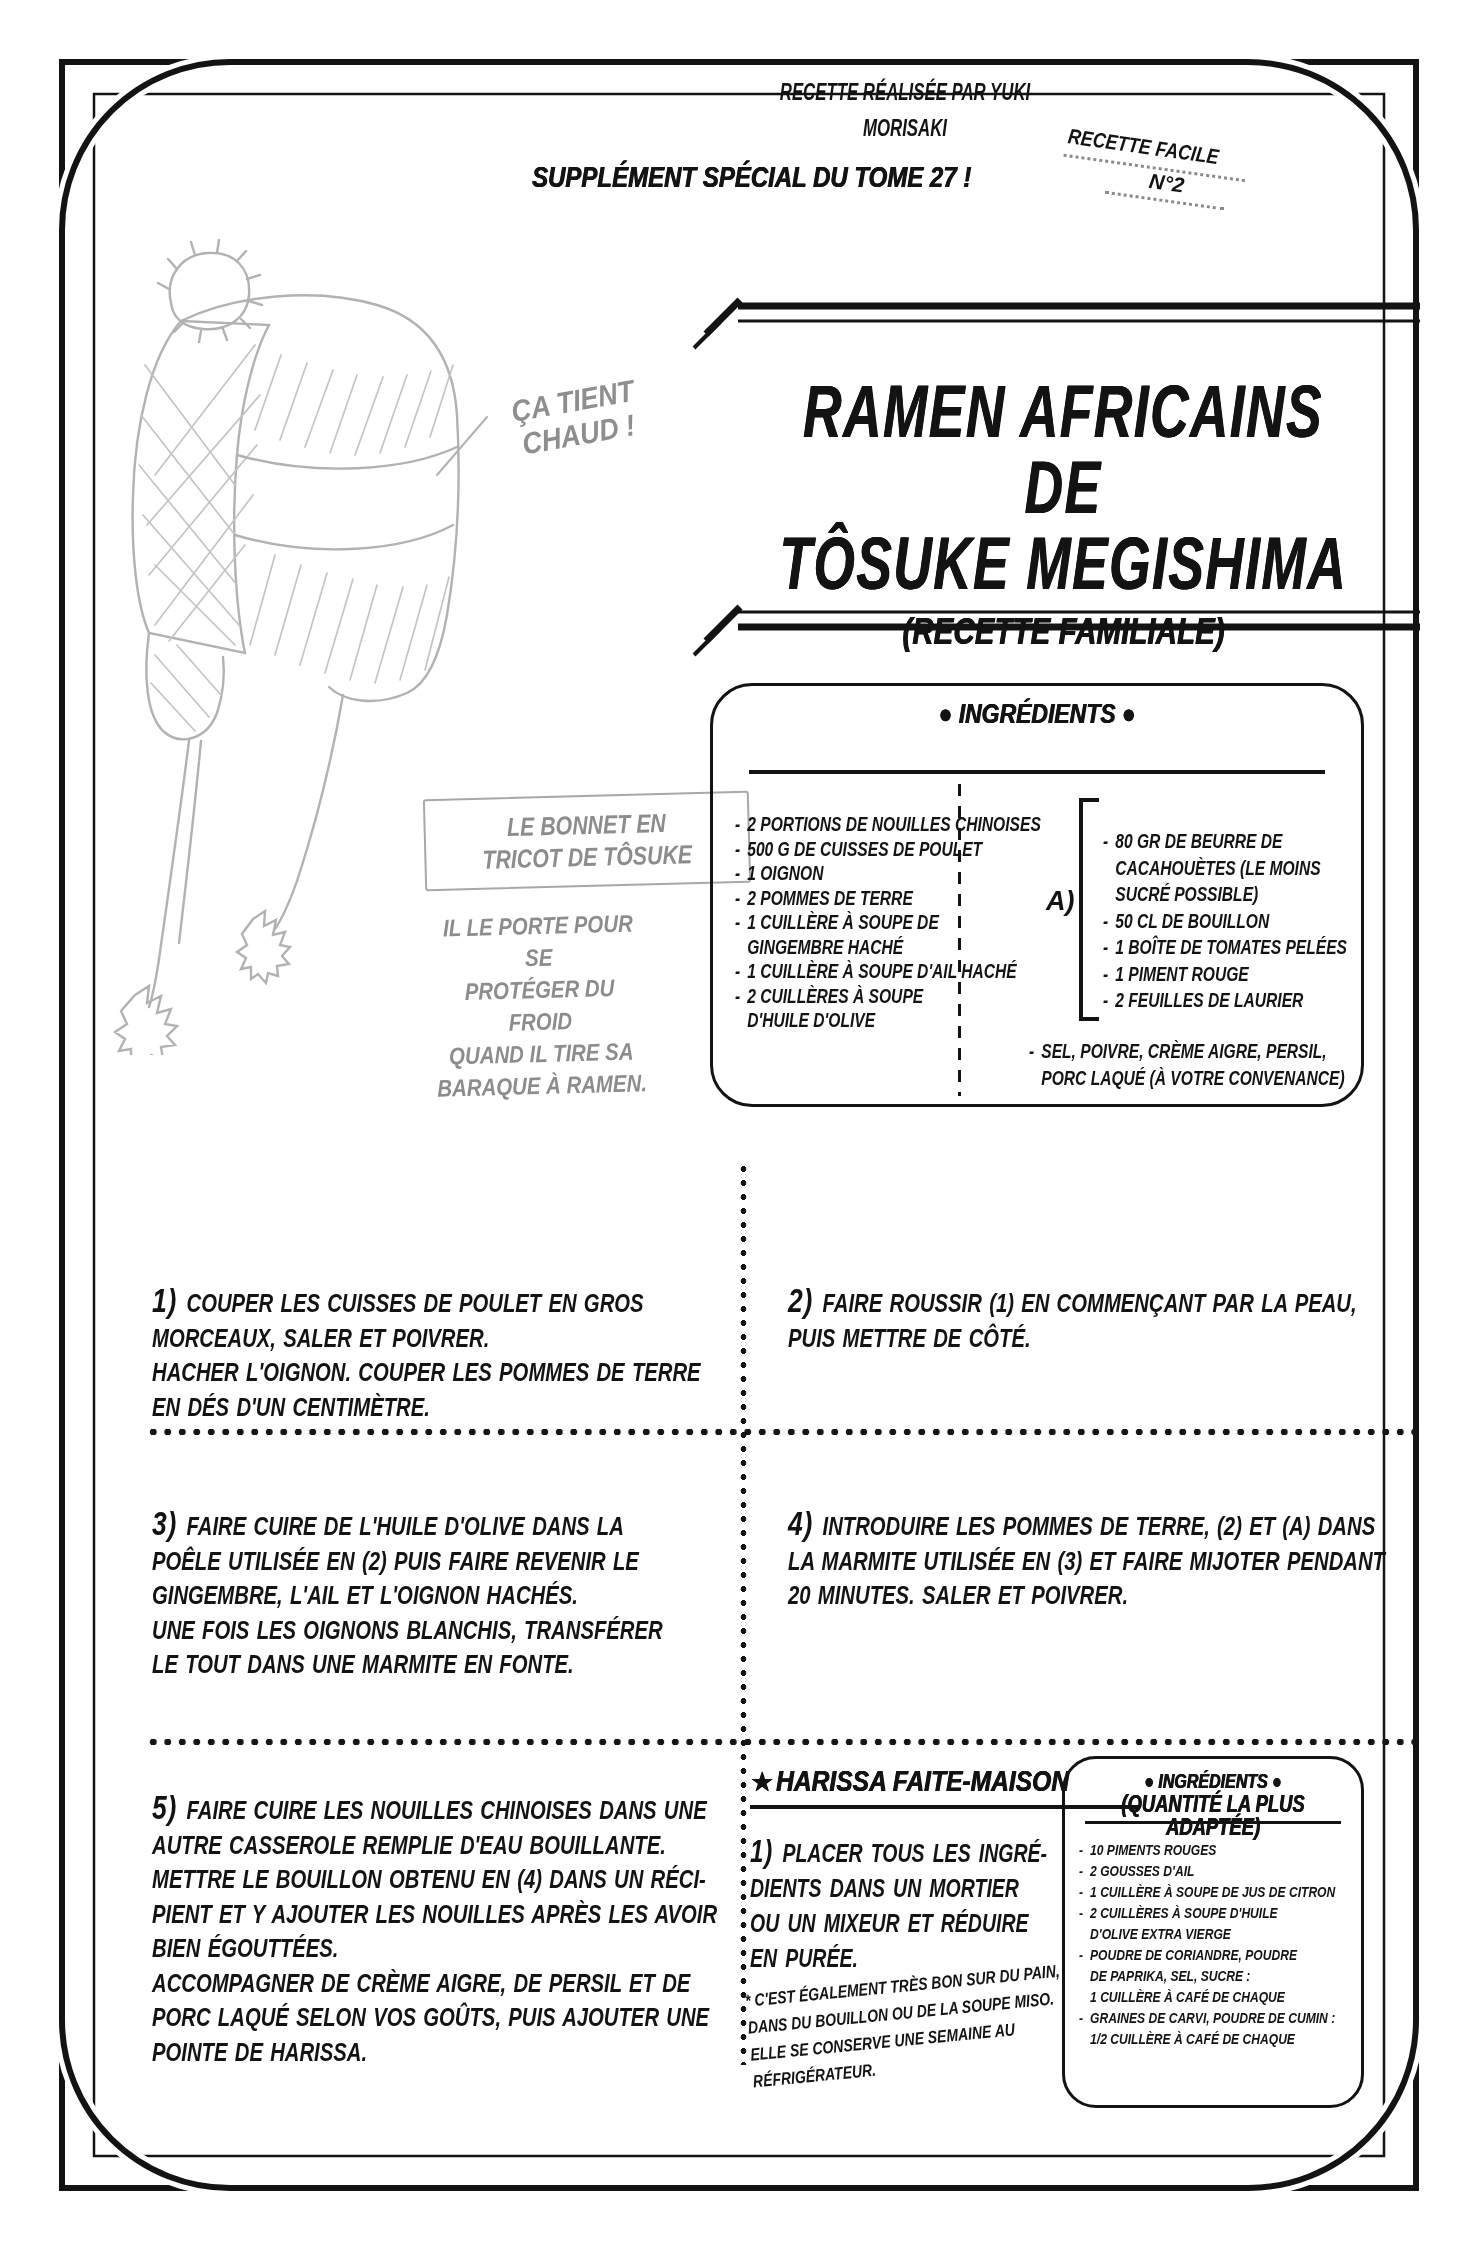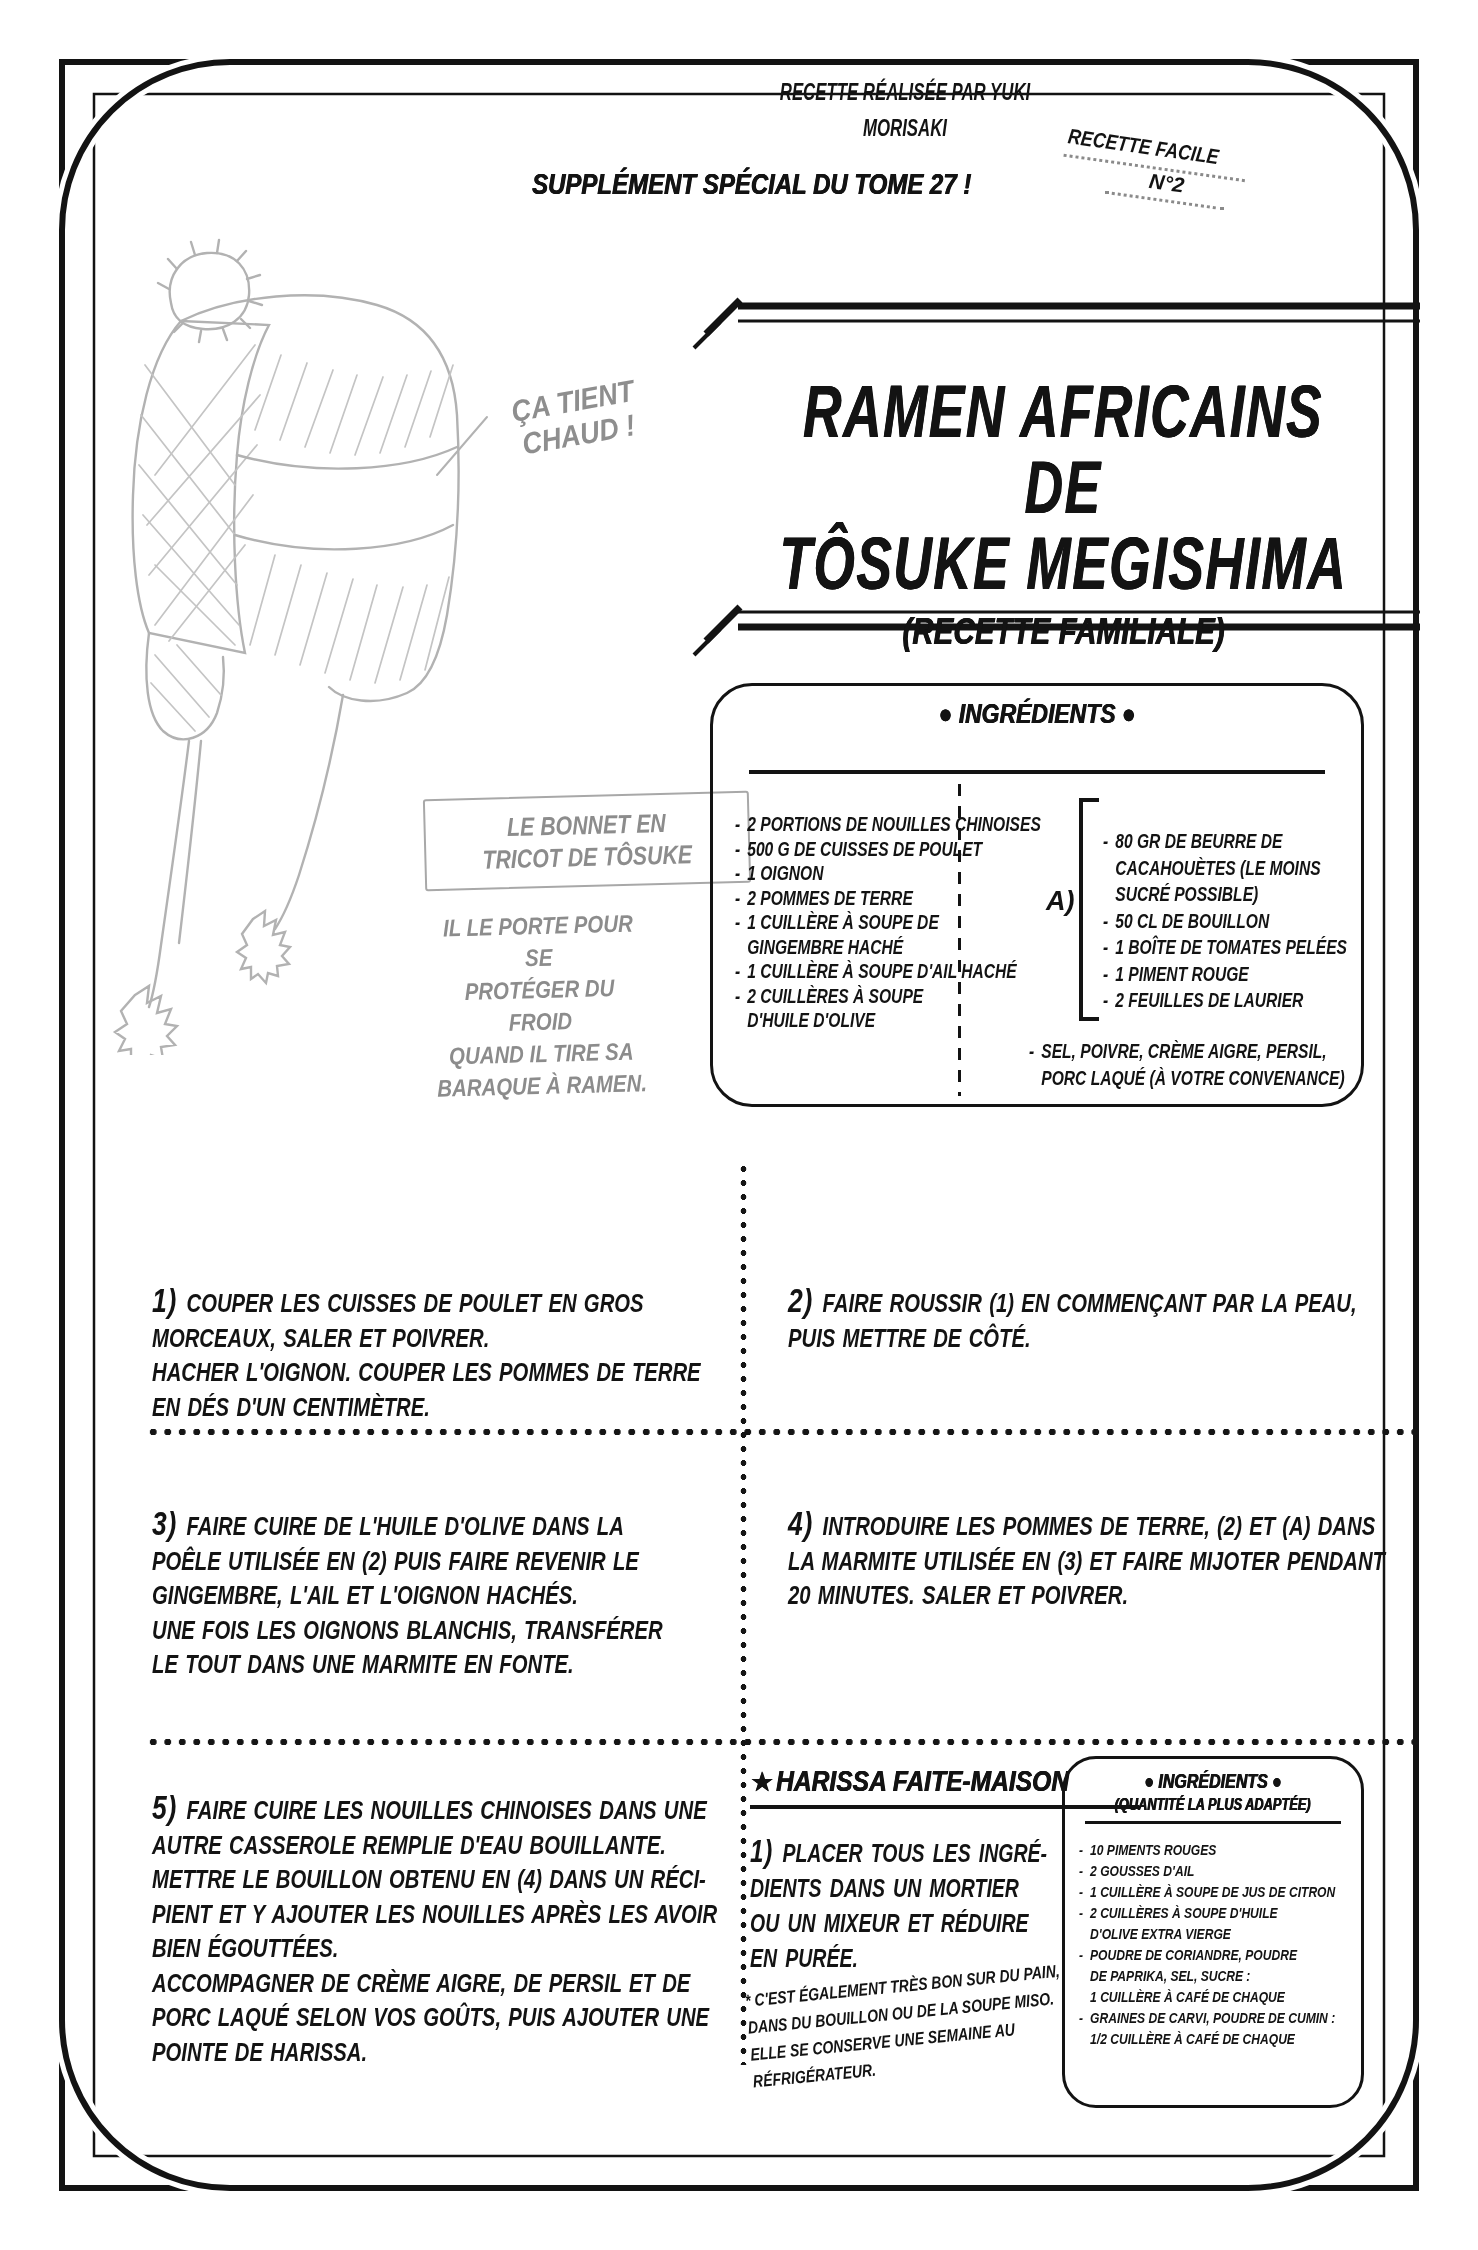--- a/index.html
+++ b/index.html
@@ -7,21 +7,21 @@
         font-family:"Liberation Sans","DejaVu Sans",sans-serif;color:#131313;}
   .abs{position:absolute;}
   .ci{font-weight:bold;font-style:italic;color:#131313;}
   .pre{white-space:pre-line;}
   .sx{display:inline-block;transform-origin:left top;}
   .sxc{display:inline-block;transform-origin:center top;}
   .heavy{text-shadow:0.6px 0 currentColor,-0.3px 0 currentColor;}
   
   .credits{left:690px;top:74px;width:430px;text-align:center;font-size:24px;line-height:36px;}
   .credits .sxc{transform:scaleX(0.70);}
-  .supplement{left:532px;top:167px;font-size:30px;}
+  .supplement{left:532px;top:160px;font-size:30px;}
   .supplement .sx{transform:scaleX(0.80);}
   .badge{left:1068px;top:124px;width:250px;transform:rotate(8deg);transform-origin:left top;}
   .badge-l1{font-size:21px;border-bottom:3px dotted #8a8a8a;padding:0 2px 6px 2px;display:inline-block;}
   .badge-l1 .sx{transform:scaleX(0.85);}
   .badge-l2{font-size:21px;margin-left:46px;width:120px;text-align:center;border-bottom:3px dotted #8a8a8a;padding-bottom:4px;}
   
   .title-block{left:640px;top:374px;width:846px;text-align:center;}
   .title-line{font-size:74px;line-height:76px;letter-spacing:2px;}
   .title-line .sxc{transform:scaleX(0.72);}
   .title-sub{font-size:37px;line-height:44px;margin-top:8px;}
@@ -80,21 +80,21 @@
   .har-star{font-style:normal;margin-right:2px;font-size:27px;}
   .har-step{left:750px;top:1834px;width:400px;font-size:25px;line-height:35px;word-spacing:0.14em;
             transform:scaleX(0.78);transform-origin:left top;}
   .har-step .step-num{font-size:31px;}
   .har-foot{left:744px;top:1988px;width:440px;font-size:17.5px;line-height:27px;
             transform:rotate(-5.5deg) scaleX(0.80);transform-origin:left top;}
   .har-box{left:1062px;top:1756px;width:296px;height:346px;border:3px solid #131313;border-radius:34px;}
   .har-box-head{position:absolute;left:0;top:10px;width:100%;text-align:center;}
   .har-box-title{font-size:20px;line-height:24px;}
   .har-box-title .sxc{transform:scaleX(0.80);}
-  .har-box-sub{font-size:16px;line-height:23px;}
+  .har-box-sub{font-size:23px;line-height:23px;}
   .har-box-sub .sxc{transform:scaleX(0.80);}
   .har-rule{position:absolute;left:20px;right:20px;top:62px;border-top:3.5px solid #131313;}
   .har-list{position:absolute;left:14px;top:80px;width:350px;font-size:15.5px;line-height:21px;}
 </style>
 </head>
 <body>
 
 <div id="page">
 
   <svg class="abs" style="left:0;top:0" width="1478" height="2250" viewBox="0 0 1478 2250">

